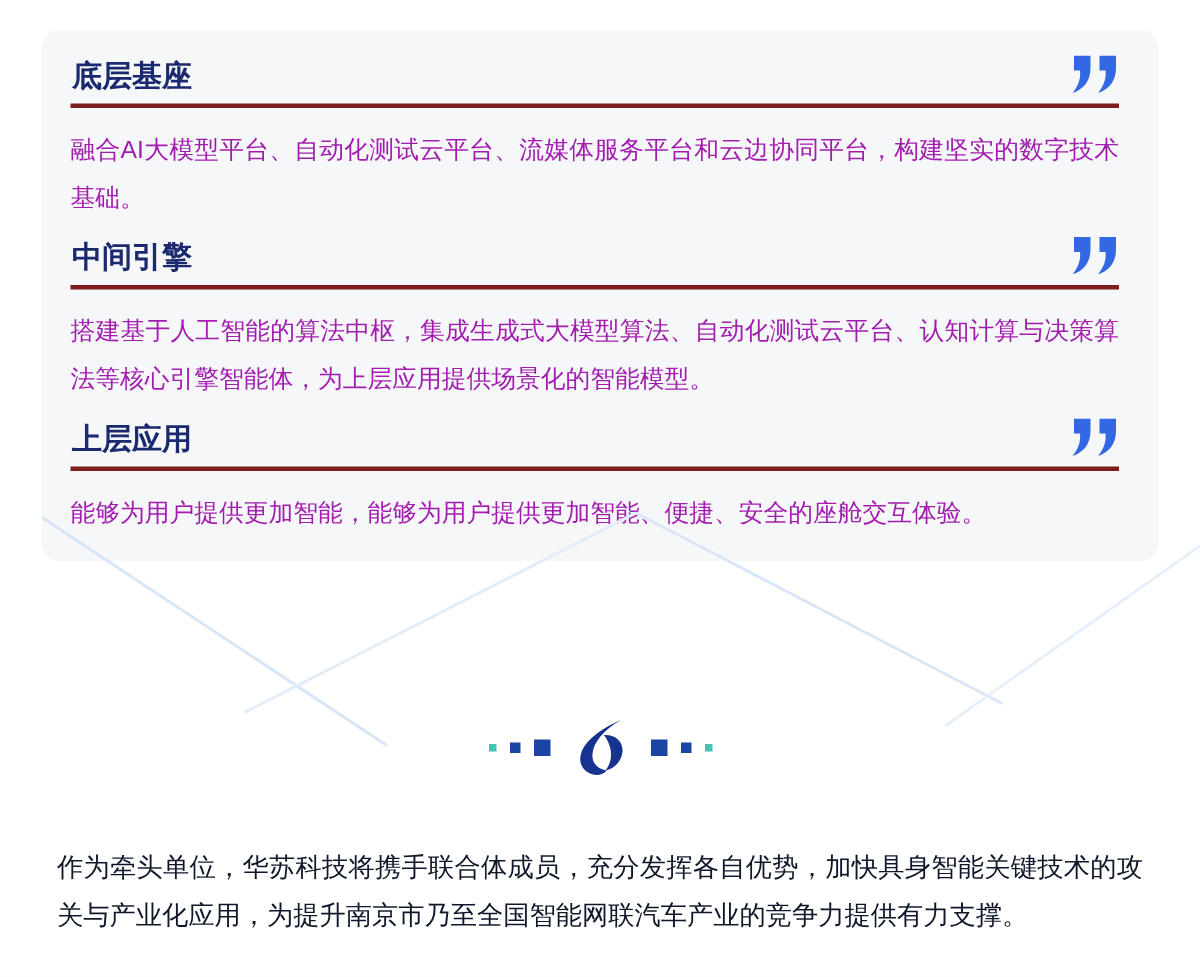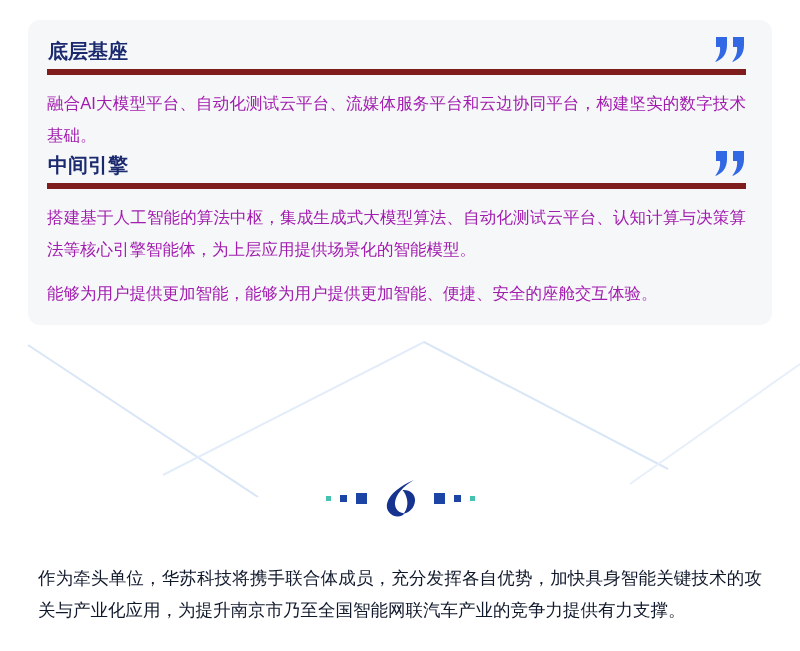--- a/index.html
+++ b/index.html
@@ -15,26 +15,26 @@
   
   .card {
     position: absolute;
     left: 28px;
     top: 20px;
     width: 744px;
     background: #f6f7f9;
     border-radius: 12px;
     padding: 17px 26px 16px 19px;
   }
-  .section + .section { }
+  .section + .section { margin-top: 10px; }
   .section-head {
     display: flex;
     justify-content: space-between;
     align-items: flex-end;
-    border-bottom: 6px solid #7f1d1d;
+    border-bottom: 3px solid #7f1d1d;
     padding-bottom: 5px;
   }
   .section-title {
     font-size: 20px;
     font-weight: bold;
     color: #1b2a6e;
     line-height: 26px;
     padding-left: 1px;
   }
   .quote-icon { width: 32px; height: 25px; flex: 0 0 auto; margin-bottom: 2px; }
@@ -108,20 +108,27 @@
       <span class="section-title">中间引擎</span>
       <svg class="quote-icon" viewBox="0 0 32 25">
         <path d="M2 0 H13 V8 C13 17 8.5 22.5 1 25 C5.5 19.5 6.5 14.5 6 10 H2 Z" fill="#3368e4"></path>
         <path d="M19 0 H30 V8 C30 17 25.5 22.5 18 25 C22.5 19.5 23.5 14.5 23 10 H19 Z" fill="#3368e4"></path>
       </svg>
     </div>
     <p class="section-body">搭建基于人工智能的算法中枢，集成生成式大模型算法、自动化测试云平台、认知计算与决策算法等核心引擎智能体，为上层应用提供场景化的智能模型。</p>
   </div>
 
   <div class="section">
+    <div class="section-head">
+      <span class="section-title">上层应用</span>
+      <svg class="quote-icon" viewBox="0 0 32 25">
+        <path d="M2 0 H13 V8 C13 17 8.5 22.5 1 25 C5.5 19.5 6.5 14.5 6 10 H2 Z" fill="#3368e4"></path>
+        <path d="M19 0 H30 V8 C30 17 25.5 22.5 18 25 C22.5 19.5 23.5 14.5 23 10 H19 Z" fill="#3368e4"></path>
+      </svg>
+    </div>
     <p class="section-body">能够为用户提供更加智能，能够为用户提供更加智能、便捷、安全的座舱交互体验。</p>
   </div>
 
 </div>
 
 <div class="decor">
   <svg class="lines" width="800" height="210" viewBox="0 0 800 210">
     <path d="M28 4 L258 156" stroke="#d9e6f6" stroke-width="2" fill="none"></path>
     <path d="M163 134 L424 1 L668 128" stroke="#e3edf9" stroke-width="2" fill="none"></path>
     <path d="M424 1 L668 128" stroke="#d9e6f6" stroke-width="1.6" fill="none"></path>

